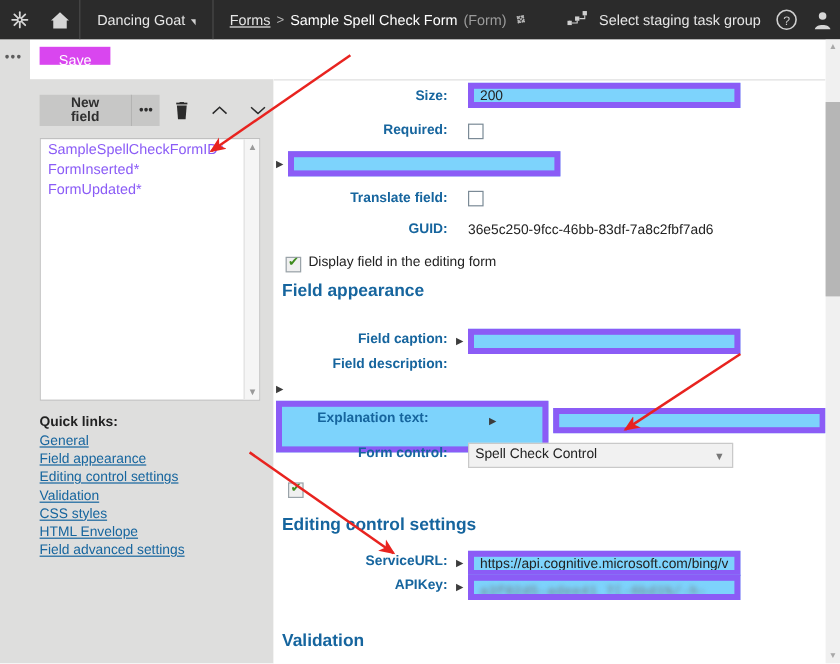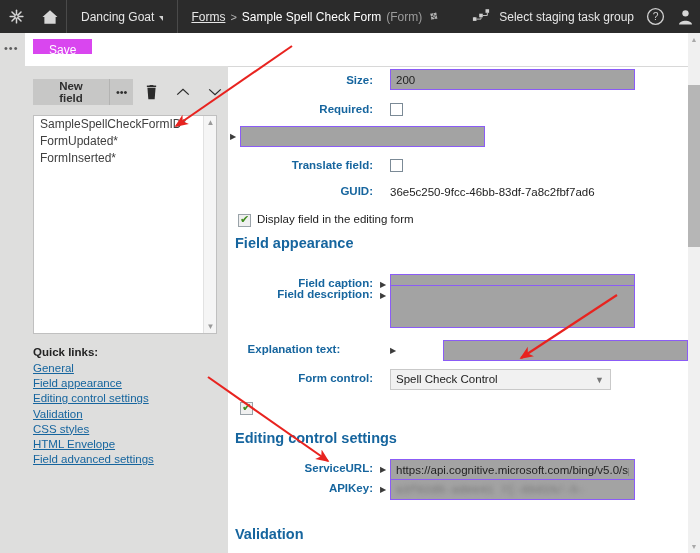--- a/index.html
+++ b/index.html
@@ -102,21 +102,21 @@
     cursor: pointer; color: #2b2b2b;
   }
   .fieldlist {
     position: absolute; left: 8px; top: 49px; width: 184px; height: 219px;
     background: #ffffff; border: 1px solid #c0c0c0;
     overflow: hidden;
   }
   .fl-inner { position: absolute; left: 0; top: 0; right: 13px; top: 0; }
   .fl-item {
     font-size: 12px; padding: 1px 6px; line-height: 15px;
-    color: #404040; white-space: nowrap; cursor: pointer;
+    color: #8b5cf6; white-space: nowrap; cursor: pointer;
   }
   .fl-item.selected { background: #1e9bd7; color: #ffffff; }
   .fl-scroll {
     position: absolute; right: 0; top: 0; width: 13px; height: 100%;
     background: #f5f5f5; border-left: 1px solid #e2e2e2;
   }
   .fl-arrow {
     position: absolute; left: 0; width: 13px; height: 13px;
     display: flex; align-items: center; justify-content: center;
     color: #9a9a9a; font-size: 8px; cursor: pointer;
@@ -149,24 +149,24 @@
     line-height: 19px; white-space: nowrap;
   }
   .tri {
     width: 10px; text-align: center; font-size: 8px; color: #3c3c3c;
     line-height: 19px; padding-top: 1px;
   }
   .tri.blank { color: transparent; }
   .ctl { margin-left: 2px; }
 
   .inp {
-    background: #a3a3a3; border: 1px solid #8b5cf6;
+    background: #7dd3fc; border: 5px solid #8b5cf6;
     font-size: 11.5px; color: #222; font-family: "Liberation Sans", sans-serif;
     height: 21px; line-height: 19px; padding: 0 5px;
-    width: 245px;
+    width: 227px;
   }
   .inp.tall { height: 43px; padding-top: 3px; resize: none; }
   .chk {
     width: 13px; height: 13px; border: 1px solid #7b8a96; background: #fff;
     display: inline-block; margin-top: 3px; cursor: pointer; position: relative;
   }
   .chk.on { background: #f0f0f0; border-color: #9aa3a9; }
   .chk.on:after {
     content: "✔"; position: absolute; left: 1px; top: -3px;
     font-size: 11px; color: #3f8c1e; line-height: 15px;
@@ -302,22 +302,22 @@
       <div class="tbar-ico">
         <svg width="14" height="10" viewBox="0 0 16 10">
           <path d="M1.4 2 L8 8 L14.6 2" fill="none" stroke="#2b2b2b" stroke-width="1.5"></path>
         </svg>
       </div>
     </div>
 
     <div class="fieldlist">
       <div class="fl-inner">
         <div class="fl-item">SampleSpellCheckFormID*</div>
+        <div class="fl-item">FormInserted*</div>
         <div class="fl-item">FormUpdated*</div>
-        <div class="fl-item">FormInserted*</div>
       </div>
       <div class="fl-scroll">
         <div class="fl-arrow up">▲</div>
         <div class="fl-arrow down">▼</div>
       </div>
     </div>
 
     <div class="quicklinks">
       <div class="ql-title">Quick links:</div>
       <a class="ql-link">General</a>
@@ -378,21 +378,21 @@
     <div class="sechead" style="top:169px;">Field appearance</div>
 
     <div class="row" style="top:208px;">
       <div class="lbl">Field caption:</div>
       <div class="tri">▶</div>
       <div class="ctl">
         <input class="inp" type="text" value="" style="">
       </div>
     </div>
 
-    <div class="row" style="top:219px;">
+    <div class="row" style="top:229px;flex-direction:column;">
       <div class="lbl">Field description:</div>
       <div class="tri">▶</div>
       <div class="ctl">
         <textarea class="inp tall" style=""></textarea>
       </div>
     </div>
 
     <div class="row" style="top:274px;gap:44px;">
       <div class="lbl">Explanation text:</div>
       <div class="tri">▶</div>

